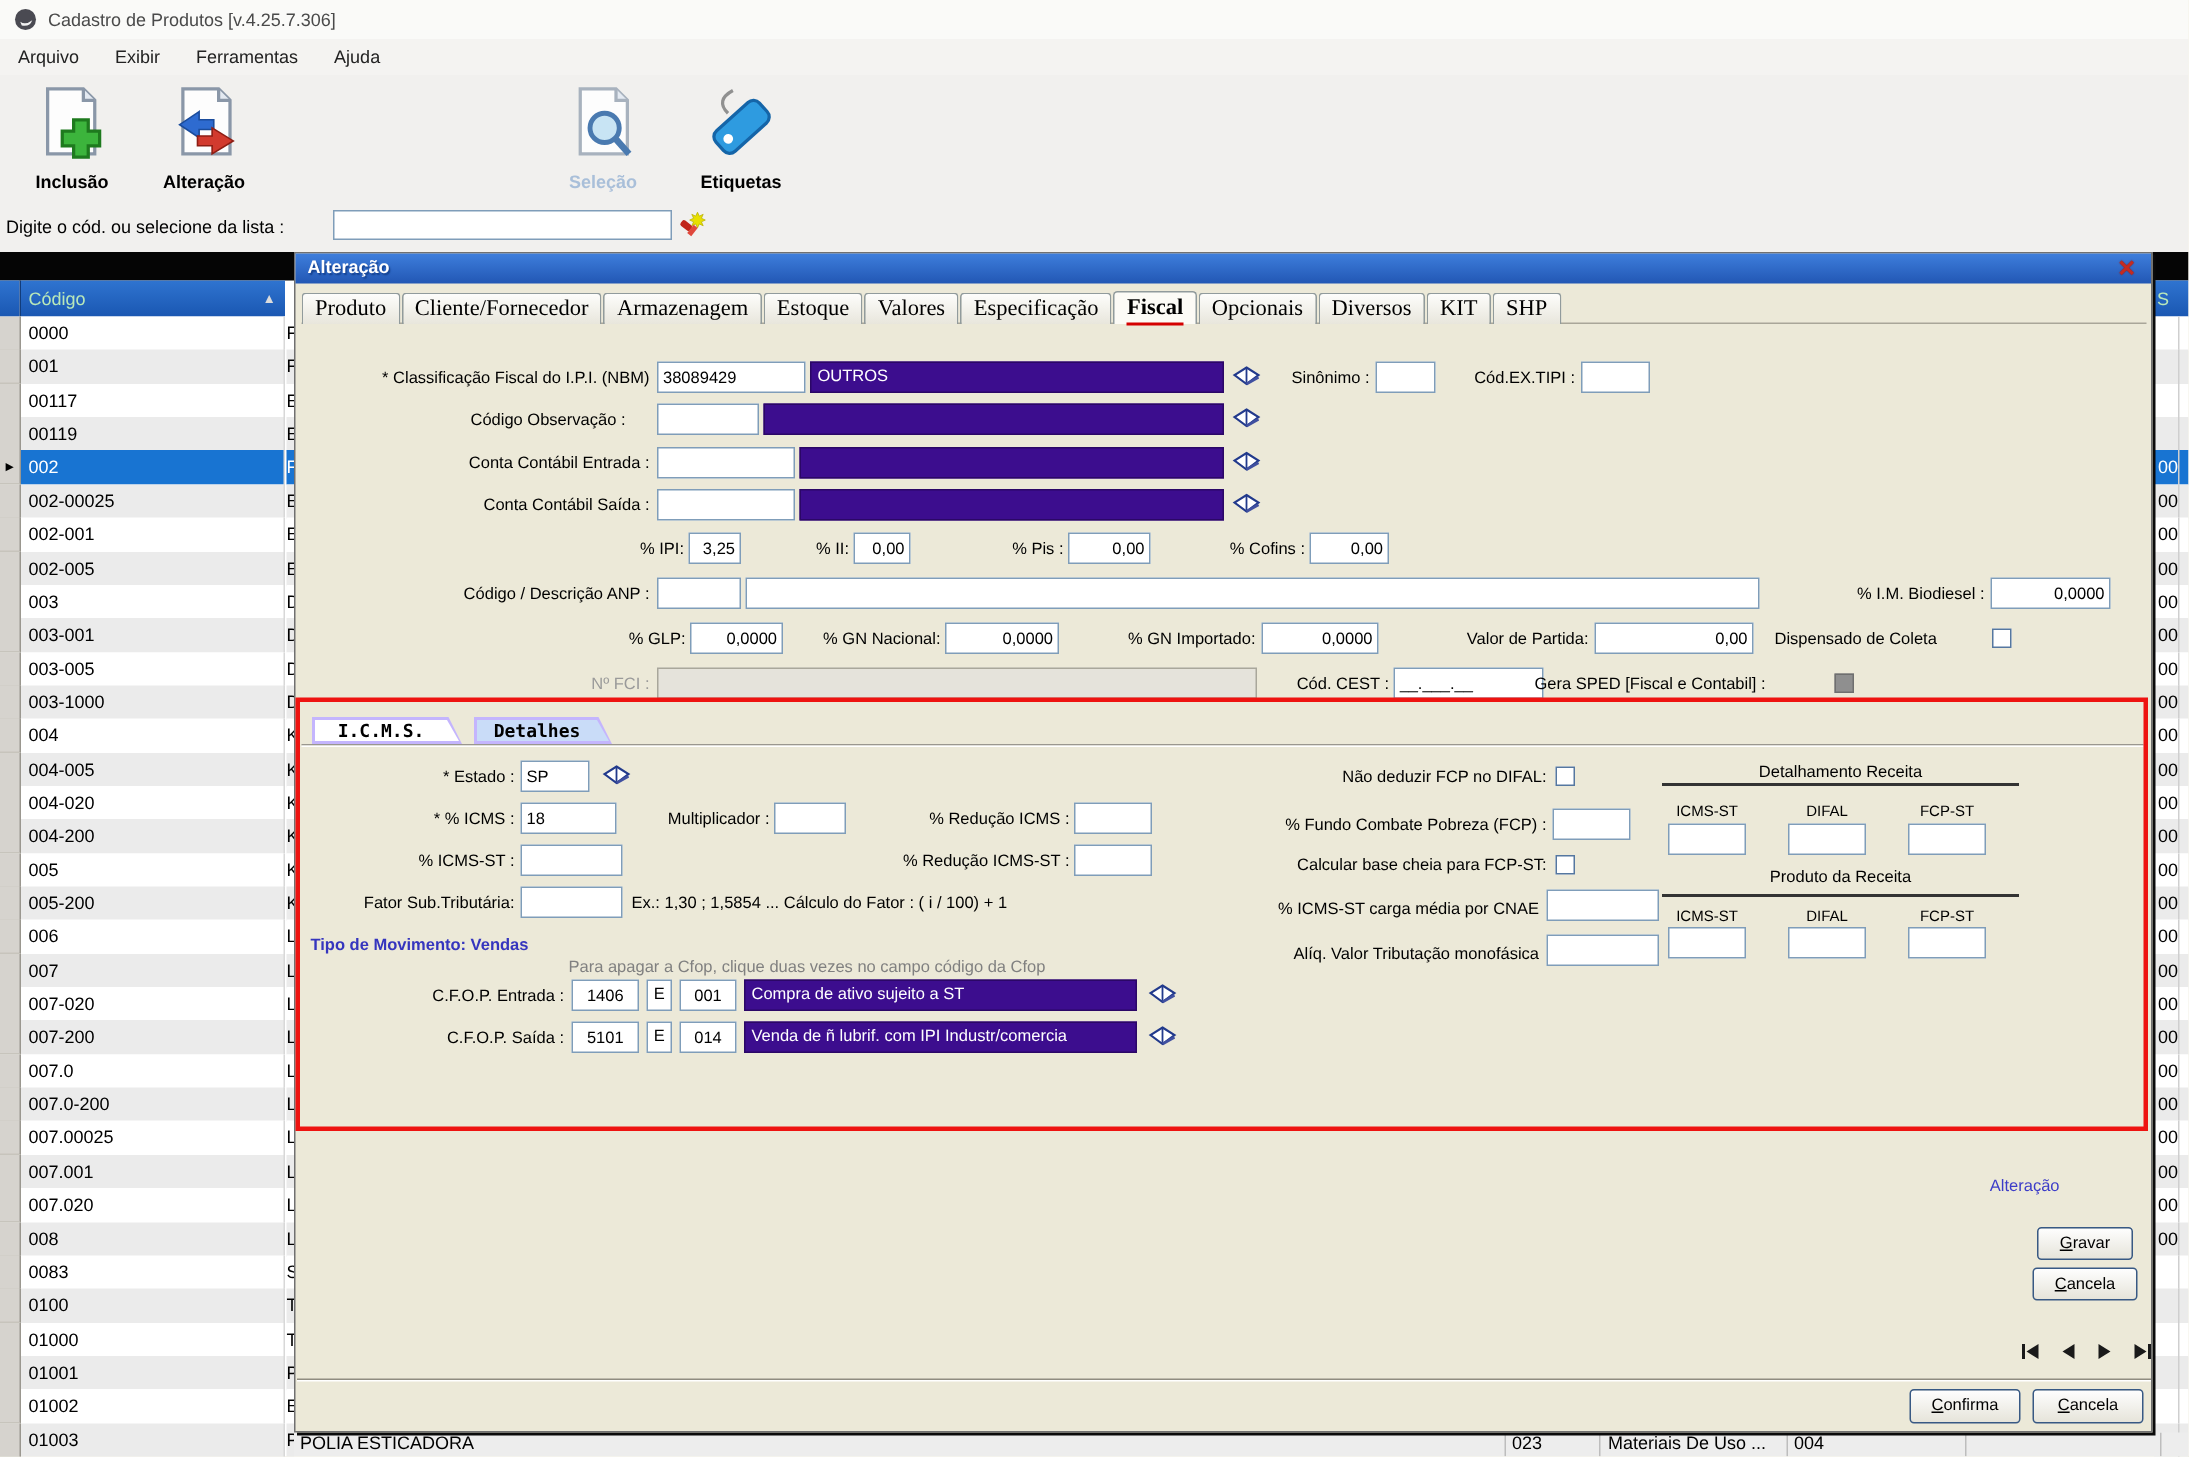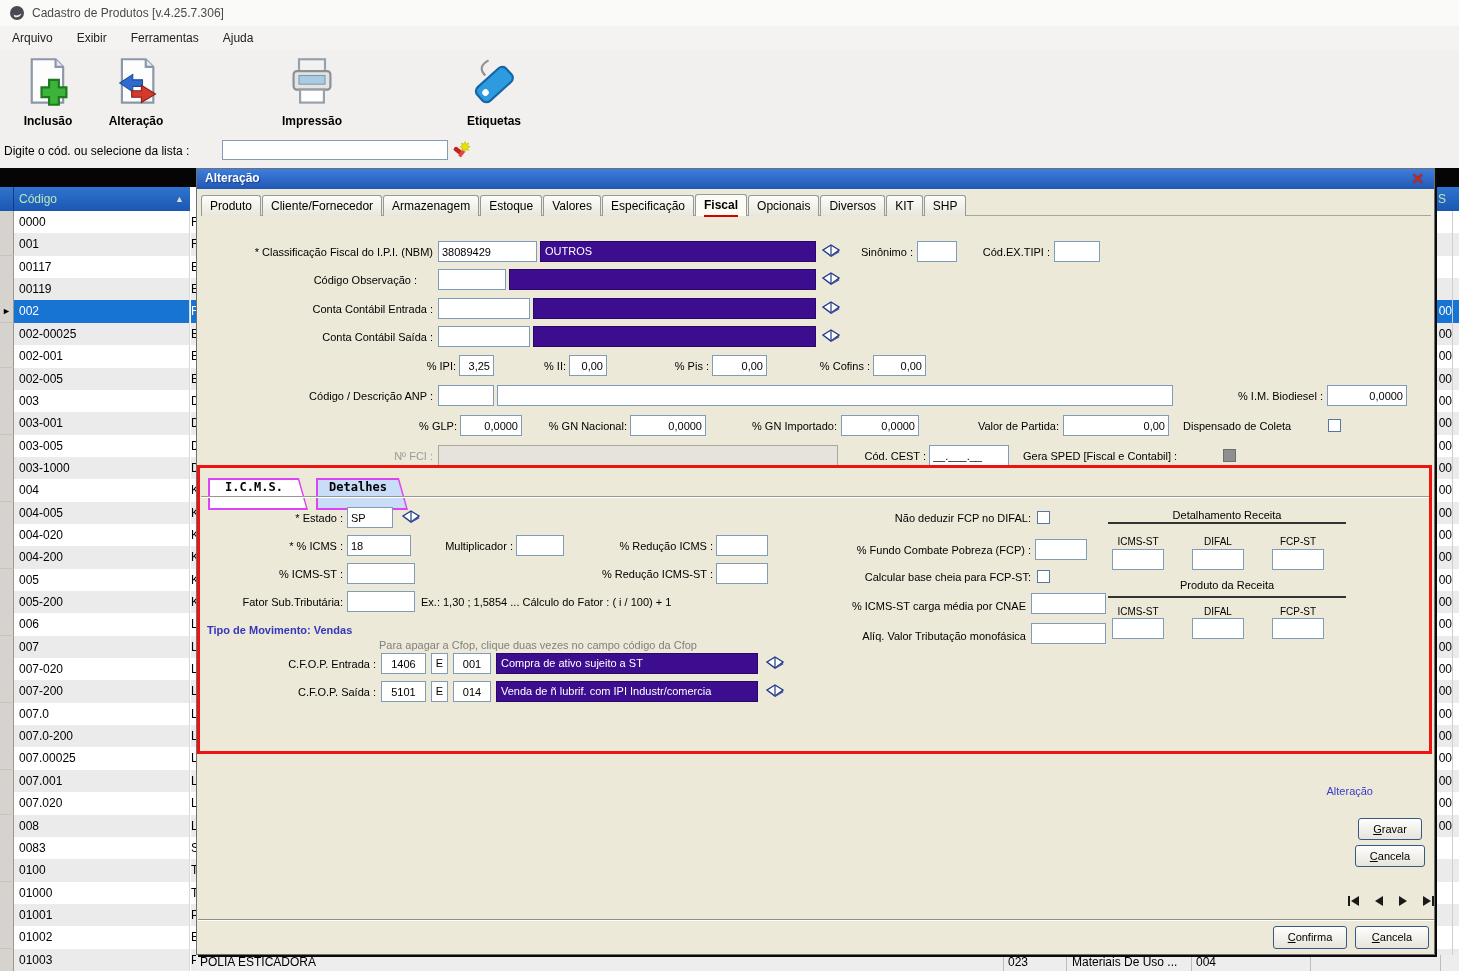--- a/index.html
+++ b/index.html
@@ -62,21 +62,21 @@
             border:1px solid #707070; box-shadow:2px 2px 0 #0a0a0a; z-index:5; }
   #dlg-titlebar { position:absolute; left:0; top:0; width:100%; height:20px;
                   background:linear-gradient(#3E7EDC,#2257B4); }
   #dlg-title { position:absolute; left:8px; top:2px; color:#fff; font-weight:bold; font-size:12px;
                text-shadow:1px 1px 1px #14408E; }
   #dlg-close { position:absolute; right:10px; top:1px; color:#C42B22; font-weight:bold; font-size:15px;
                cursor:pointer; text-shadow:0 0 1px #801510; }
   #dlg-tabs { position:absolute; left:4px; top:25px; width:1230px; height:22px; border-bottom:1px solid #A9A699; }
   .xtab { display:inline-block; height:21px; line-height:20px; padding:0 8px; margin-right:1px;
           border:1px solid #919B9C; border-bottom:none; border-radius:3px 3px 0 0;
-          background:linear-gradient(#FDFDFB,#E8E6DC); font-size:12px; cursor:pointer; vertical-align:bottom; }
+          background:linear-gradient(#FDFDFB,#E8E6DC); font-size:15px; cursor:pointer; vertical-align:bottom;font-family:Liberation Serif, serif; }
   .xtab.active { background:#FCFBF6; height:22px; font-weight:bold; }
   .xtab.active .t { display:inline-block; border-bottom:2px solid #D40000; padding-bottom:0px; }
 
   .tbx { position:absolute; height:21px; border:1px solid #7F9DB9; background:#fff;
          font-family:"Liberation Sans",sans-serif; font-size:11px; padding:0 3px; }
   .tbx.num { text-align:right; }
   .tbx.ctr { text-align:center; }
   .tbx.dis { background:#E5E3DB; border-color:#A9A79B; color:#7a7a7a; }
   .pfield { position:absolute; height:21px; line-height:19px; background:#3C0D8E; border:1px solid #2B0766;
             color:#fff; padding:0 4px; font-size:11px; overflow:hidden; white-space:nowrap; }
@@ -85,23 +85,23 @@
   .lbl.gray { color:#9A9A9A; }
   .cb { position:absolute; width:13px; height:13px; background:#fff; border:1px solid #5577A0; cursor:pointer; }
   .cb.gray { background:#8F8F8F; border-color:#6F6F6F; }
   .bookbtn { position:absolute; width:20px; height:16px; cursor:pointer; }
   .bookbtn svg { width:20px; height:16px; }
 
   
   #redbox { left:197px; top:465px; width:1235px; height:289px; border:3px solid #EE1310; z-index:7; pointer-events:none; }
 
   
-  .itab { position:absolute; height:32px; cursor:pointer;
+  .itab { position:absolute; height:18px; cursor:pointer;
           font-family:"DejaVu Sans Mono",monospace; font-weight:bold; font-size:12px;
-          clip-path:polygon(0 0, calc(100% - 9px) 0, 100% 100%, 0 100%); background:#d946ef; }
+          clip-path:polygon(0 0, calc(100% - 9px) 0, 100% 100%, 0 100%); background:#c4b5fd; }
   .itab .in { position:absolute; left:2px; top:2px; right:2px; bottom:2px; line-height:14px; text-align:center;
               clip-path:polygon(0 0, calc(100% - 8px) 0, 100% 100%, 0 100%); background:#fff; padding-right:8px; }
   .itab.alt .in { background:#C9DCF8; }
   .groove { position:absolute; height:2px; border-top:1px solid #9a978f; border-bottom:1px solid #fff; }
 
   .hint { position:absolute; color:#808080; font-size:11px; white-space:nowrap; overflow:hidden; }
   .bluelbl { position:absolute; color:#3535BE; font-weight:bold; font-size:11px; white-space:nowrap; }
 
   .sectitle { position:absolute; text-align:center; font-size:11px; }
   .secline { position:absolute; height:2px; background:#333; }
@@ -146,28 +146,28 @@
   </div>
     <div class="tb-btn" style="left: 92px;">
     <span class="tb-icon"><svg viewBox="0 0 48 48">
           <path d="M11 3h22l7 7v33H11z" fill="#FDFDFD" stroke="#8A97A8" stroke-width="2"></path>
           <path d="M33 3v7h7" fill="#E4EAF2" stroke="#8A97A8" stroke-width="2"></path>
           <path d="M21 17l-12 8 12 8v-5h9v-6h-9z" fill="#2E6BD0" stroke="#1B4C9C"></path>
           <path d="M29 27l13 8-13 8v-5h-9v-6h9z" fill="#D23A2E" stroke="#8E1E14"></path>
         </svg></span>
     <span class="tb-label">Alteração</span>
   </div>
-    <div class="tb-btn" style="left: 268px;">
+    <div class="tb-btn disabled" style="left: 358px;">
     <span class="tb-icon"><svg viewBox="0 0 48 48">
-          <rect x="12" y="3" width="24" height="11" fill="#F2F2F2" stroke="#98A0A8" stroke-width="2"></rect>
-          <rect x="7" y="14" width="34" height="17" rx="3" fill="#E3E3E1" stroke="#8A9098" stroke-width="2"></rect>
-          <rect x="12" y="18" width="24" height="8" fill="#A9CBE4" stroke="#7F98B0"></rect>
-          <rect x="13" y="31" width="22" height="12" fill="#FFF" stroke="#98A0A8" stroke-width="2"></rect>
+          <path d="M10 3h22l7 7v33H10z" fill="#FDFDFD" stroke="#A8B2BE" stroke-width="2"></path>
+          <path d="M32 3v7h7" fill="#E4EAF2" stroke="#A8B2BE" stroke-width="2"></path>
+          <circle cx="25" cy="27" r="9" fill="#C8E4F4" stroke="#4A7AB0" stroke-width="3"></circle>
+          <line x1="32" y1="34" x2="40" y2="43" stroke="#4A7AB0" stroke-width="4"></line>
         </svg></span>
-    <span class="tb-label">Impressão</span>
+    <span class="tb-label">Seleção</span>
   </div>
     <div class="tb-btn" style="left: 450px;">
     <span class="tb-icon"><svg viewBox="0 0 48 48">
           <path d="M16 18 q-8-8 3-14" fill="none" stroke="#909090" stroke-width="2"></path>
           <g transform="rotate(-42 24 26)">
             <rect x="6" y="18" width="36" height="17" rx="5" fill="#2E9BE0" stroke="#1565A8" stroke-width="2"></rect>
             <circle cx="13" cy="26.5" r="3" fill="#fff"></circle>
           </g>
         </svg></span>
     <span class="tb-label">Etiquetas</span>
@@ -281,21 +281,21 @@
   <span class="lbl" style="left:520px;top:247px;width:120px;">% GN Importado:</span>
   <input class="tbx num" style="left: 644px; top: 246px; width: 78px;" value="0,0000">
   <span class="lbl" style="left:750px;top:247px;width:112px;">Valor de Partida:</span>
   <input class="tbx num" style="left: 866px; top: 246px; width: 106px;" value="0,00">
   <span class="lbl left" style="left:986px;top:247px;width:140px;">Dispensado de Coleta</span>
   <span class="cb" style="left:1131px;top:250px;"></span>
 
   <span class="lbl gray" style="left:176px;top:277px;width:60px;">Nº FCI :</span>
   <input class="tbx dis" style="left: 241px; top: 276px; width: 400px;" value="">
   <span class="lbl" style="left:652px;top:277px;width:77px;">Cód. CEST :</span>
-  <input class="tbx" style="left: 732px; top: 276px; width: 80px;" value="__.___.__">
+  <input class="tbx" style="left: 732px; top: 276px; width: 100px;" value="__.___.__">
   <span class="lbl left" style="left:826px;top:277px;width:198px;">Gera SPED [Fiscal e Contabil] :</span>
   <span class="cb gray" style="left:1026px;top:280px;"></span>
 
   <div class="itab" style="left:11px;top:309px;width:100px;">
     <span class="in">I.C.M.S.</span>
   </div>
   <div class="itab alt" style="left:119px;top:309px;width:92px;">
     <span class="in">Detalhes</span>
   </div>
   <div class="groove" style="left:4px;top:327px;width:1228px;"></div>

